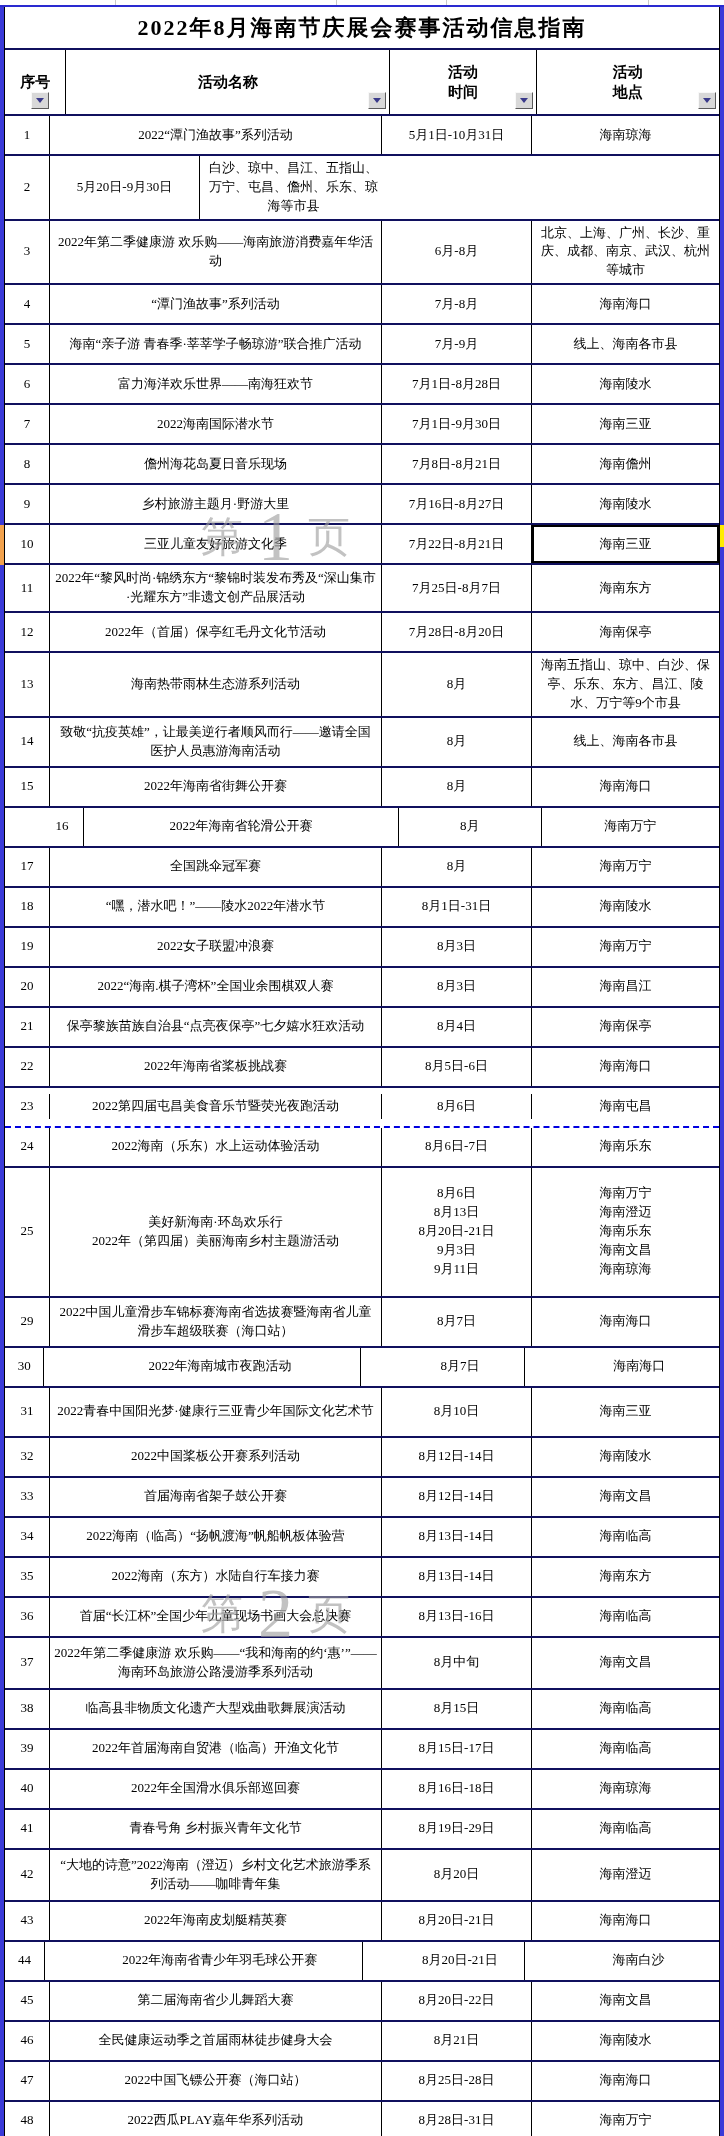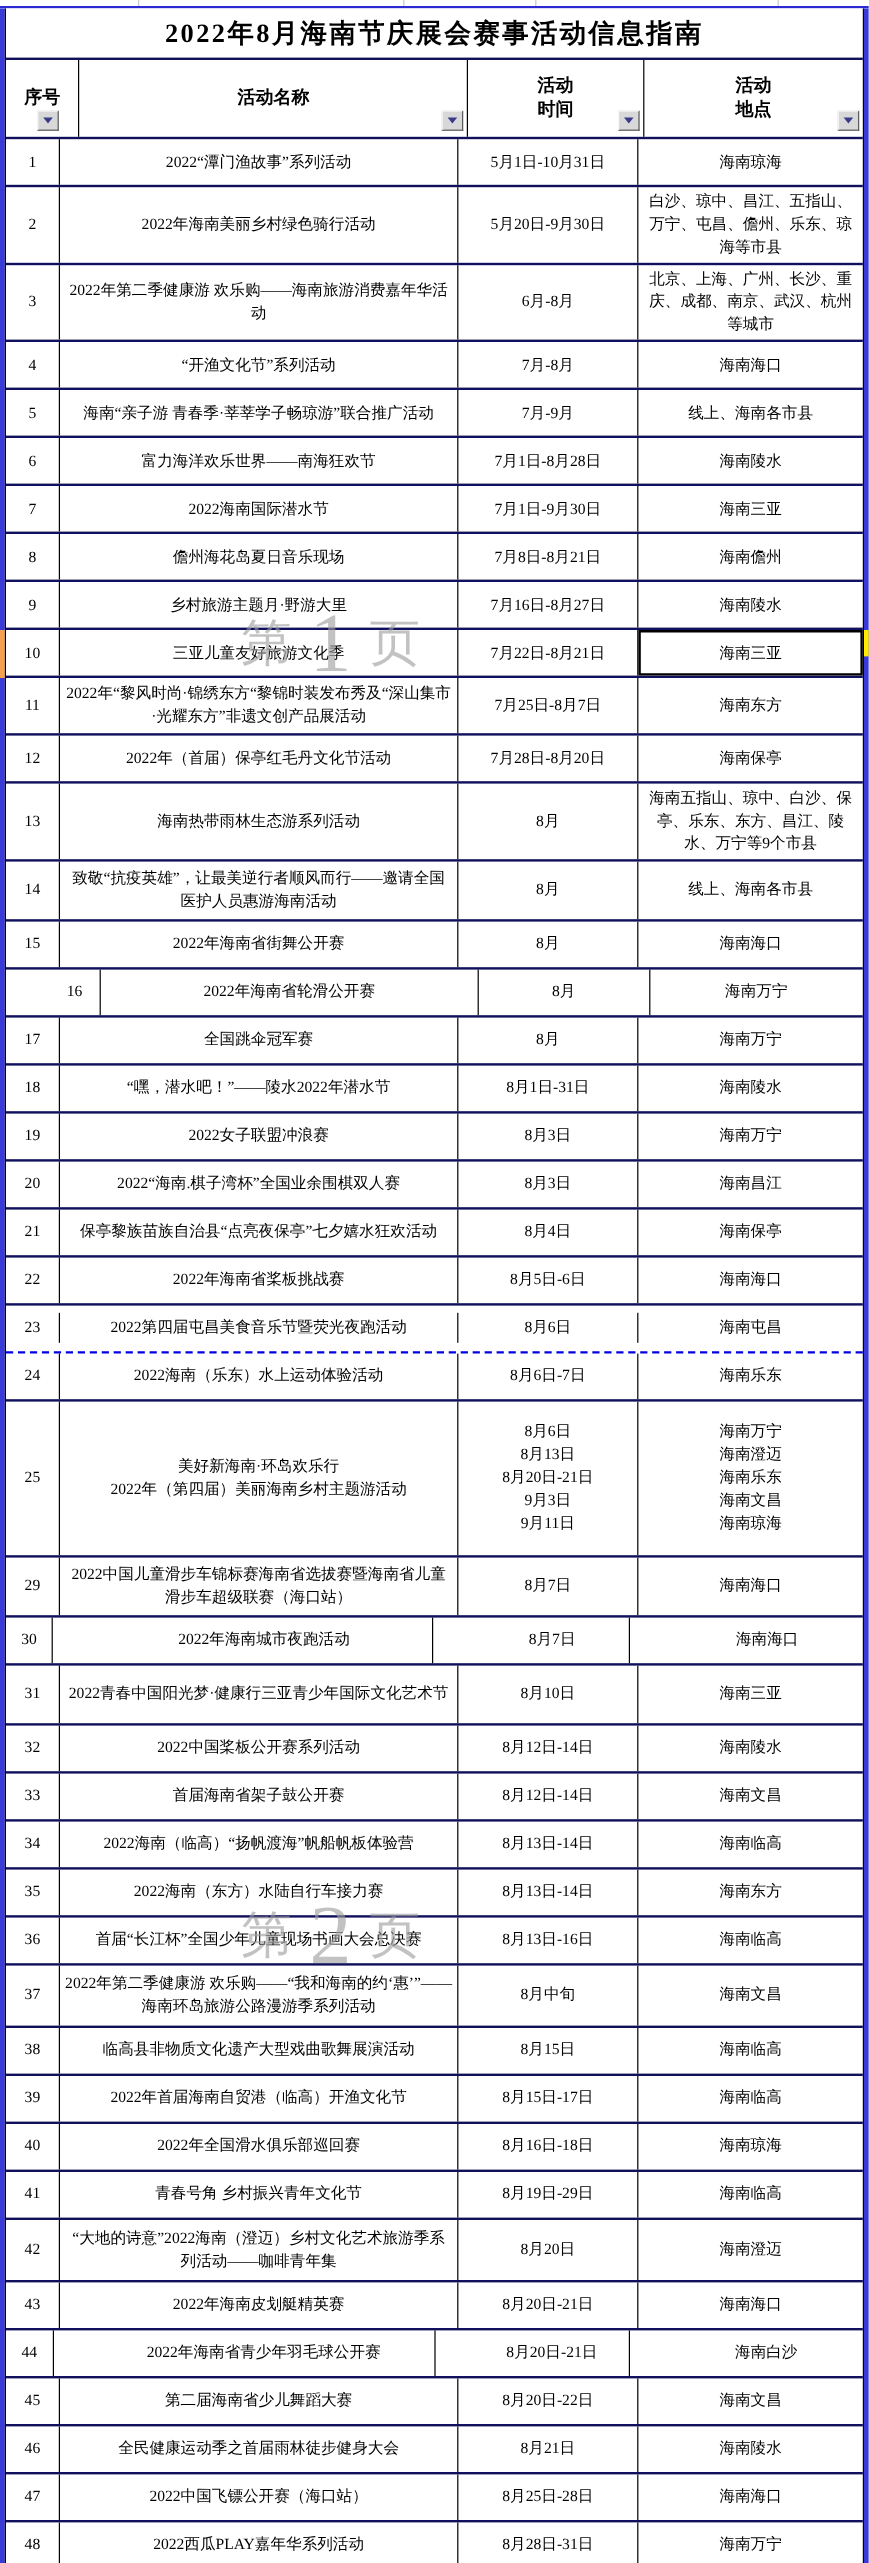--- a/index.html
+++ b/index.html
@@ -90,33 +90,32 @@
 
       <div id="rows-container">
           <div class="row" style="min-height: 40px;">
     <div class="cell c-no">1</div>
     <div class="cell c-name">2022“潭门渔故事”系列活动</div>
     <div class="cell c-time">5月1日-10月31日</div>
     <div class="cell c-loc">海南琼海</div>
   </div>
           <div class="row" style="min-height: 60px;">
     <div class="cell c-no">2</div>
-    <div class="cell c-name">2022年海南美丽乡村绿色骑行活动</div>
     <div class="cell c-time">5月20日-9月30日</div>
     <div class="cell c-loc">白沙、琼中、昌江、五指山、万宁、屯昌、儋州、乐东、琼海等市县</div>
   </div>
           <div class="row" style="min-height: 62px;">
     <div class="cell c-no">3</div>
     <div class="cell c-name">2022年第二季健康游 欢乐购——海南旅游消费嘉年华活动</div>
     <div class="cell c-time">6月-8月</div>
     <div class="cell c-loc">北京、上海、广州、长沙、重庆、成都、南京、武汉、杭州等城市</div>
   </div>
           <div class="row" style="min-height: 40px;">
     <div class="cell c-no">4</div>
-    <div class="cell c-name">“开渔文化节”系列活动</div>
+    <div class="cell c-name">“潭门渔故事”系列活动</div>
     <div class="cell c-time">7月-8月</div>
     <div class="cell c-loc">海南海口</div>
   </div>
           <div class="row" style="min-height: 40px;">
     <div class="cell c-no">5</div>
     <div class="cell c-name">海南“亲子游 青春季·莘莘学子畅琼游”联合推广活动</div>
     <div class="cell c-time">7月-9月</div>
     <div class="cell c-loc">线上、海南各市县</div>
   </div>
           <div class="row" style="min-height: 40px;">

